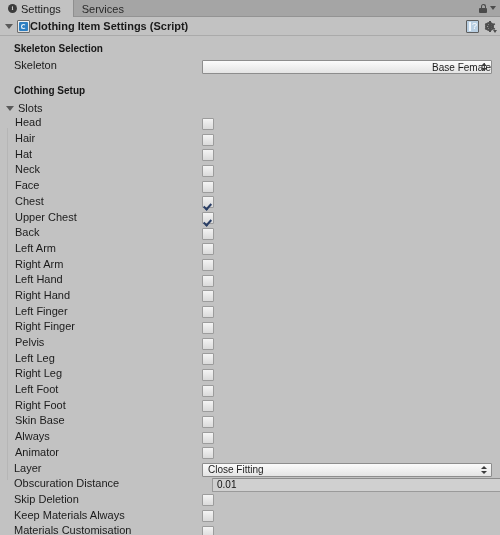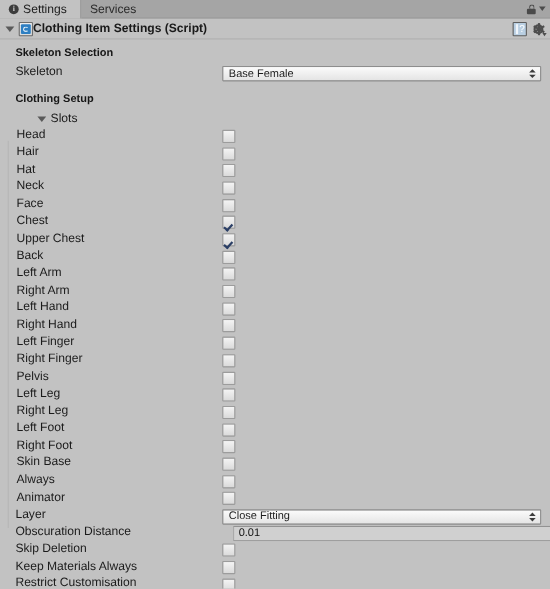--- a/index.html
+++ b/index.html
@@ -230,21 +230,20 @@
     padding: 3px 12px 3px 14px;
     height: 14px;
     line-height: 14px;
   }
 
   .row {
     display: flex;
     align-items: center;
     height: 15.7px;
     box-sizing: border-box;
-    margin-left: 28px;
   }
   .row .label {
     font-size: 11px;
     color: #1c1c1c;
     white-space: nowrap;
     line-height: 15.7px;
   }
   .label.indent-1 { padding-left: 14px; }
   .label.indent-2 { padding-left: 15px; }
 
@@ -384,21 +383,21 @@
   </span>
 </div>
 
 <div class="inspector-body">
   <div class="left-rule"></div>
 
   <div class="section-head">Skeleton Selection</div>
 
   <div class="abs-row">
     <span class="label indent-1">Skeleton</span>
-    <div class="popup" style="top:1px;">
+    <div class="popup" style="top:1px;justify-content:flex-end;">
       <span>Base Female</span>
       <span class="arrows">
         <span class="up"></span>
           <span class="dn"></span>
       </span>
     </div>
   </div>
 
   <div style="height:6px"></div>
 
@@ -437,15 +436,15 @@
       <div class="abs-row"><span class="label indent-1">Layer</span><div class="popup" style="top: 1px;">
           <span>Close Fitting</span>
           <span class="arrows">
             <span class="up"></span>
             <span class="dn"></span>
           </span>
         </div></div>
       <div class="abs-row"><span class="label indent-1">Obscuration Distance</span><div class="textfield" style="top: 1px;">0.01</div></div>
       <div class="abs-row"><span class="label indent-1">Skip Deletion</span><div class="checkbox" style="top: 1.5px;"></div></div>
       <div class="abs-row"><span class="label indent-1">Keep Materials Always</span><div class="checkbox" style="top: 1.5px;"></div></div>
-      <div class="abs-row"><span class="label indent-1">Restrict Customisation</span><div class="checkbox" style="top: 1.5px;"></div></div>
+      <div class="abs-row"><span class="label indent-1">Materials Customisation</span><div class="checkbox" style="top: 1.5px;"></div></div>
     </div>
 </div>
 
 </body></html>

